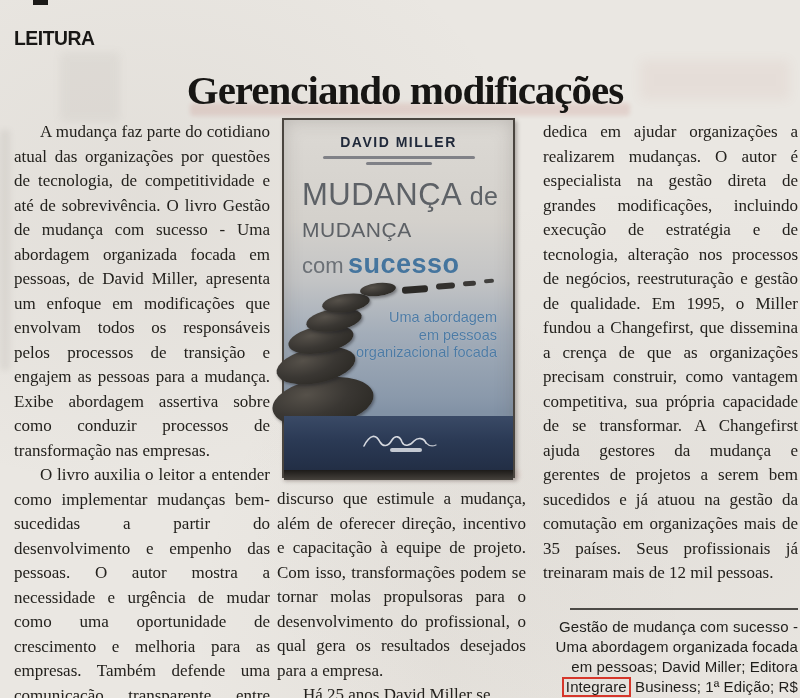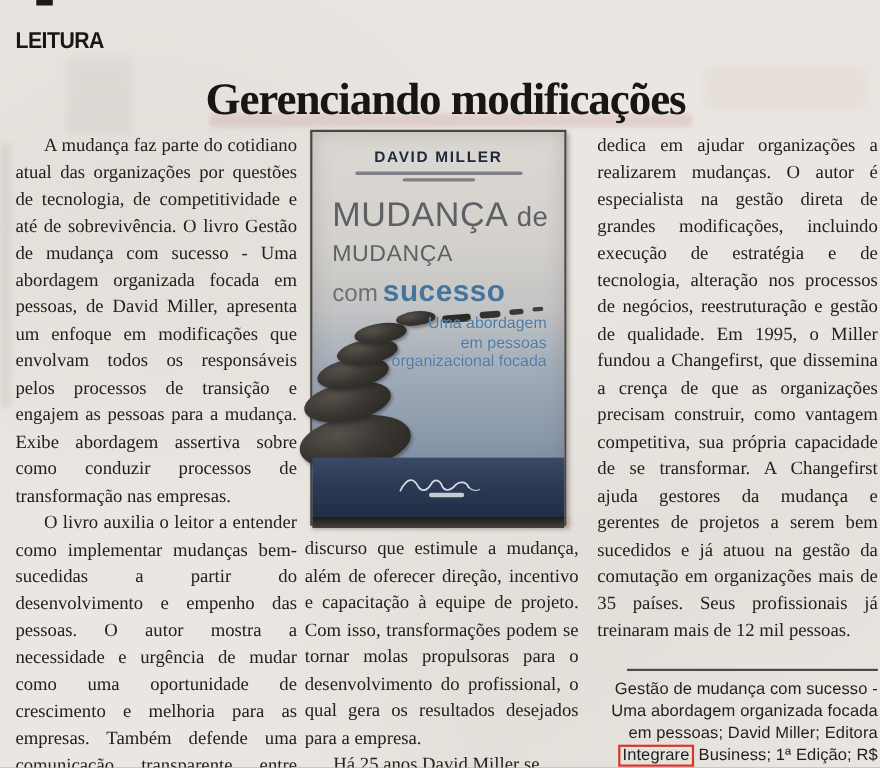--- a/index.html
+++ b/index.html
@@ -56,21 +56,21 @@
     font-family:"Liberation Sans", sans-serif; color:#5d6166;
   }
   .cover-title .t1 { font-size:31px; letter-spacing:0.5px; line-height:33px; }
   .cover-title .t1 .small { font-size:25px; }
   .cover-title .t2 { font-size:21px; letter-spacing:0.5px; line-height:33px; }
   .cover-title .t3 { line-height:36px; }
   .cover-title .t3 .small { font-size:22px; color:#6b7076;margin-top:46px; }
   .cover-title .t3 .blue  { font-size:27px; font-weight:700; color:#45759e; letter-spacing:0.5px; }
 
   .cover-subtitle {
-    position:absolute; right:16px; top:166px; text-align:right;
+    position:absolute; right:16px; top:189px; text-align:right;
     font-family:"Liberation Sans", sans-serif; font-size:14.5px;
     line-height:17.5px; color:#4c7aa4; text-shadow:0 0 1px rgba(255,255,255,0.4);
   }
 
   .stone { position:absolute; border-radius:50%;
     background:radial-gradient(ellipse at 35% 30%, #56514a 0%, #3a3733 45%, #26241f 100%);
     box-shadow:1px 2px 3px rgba(30,30,35,0.45); }
   .s1 { left:76px;  top:163px; width:36px;  height:13px; transform:rotate(-6deg); }
   .s2 { left:38px;  top:174px; width:48px;  height:18px; transform:rotate(-8deg); }
   .s3 { left:22px;  top:189px; width:56px;  height:22px; transform:rotate(-9deg); }

